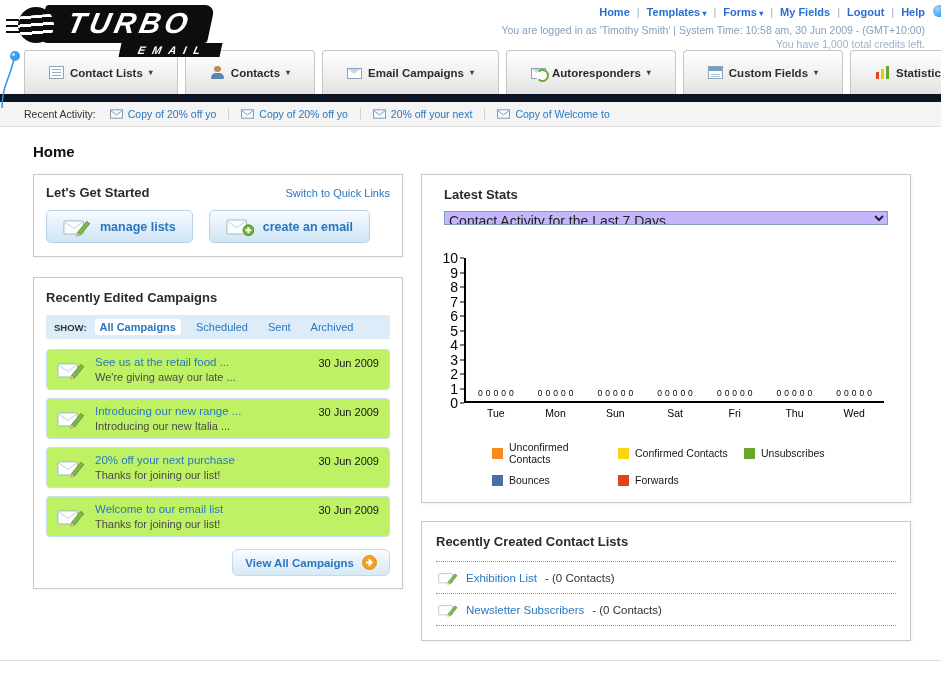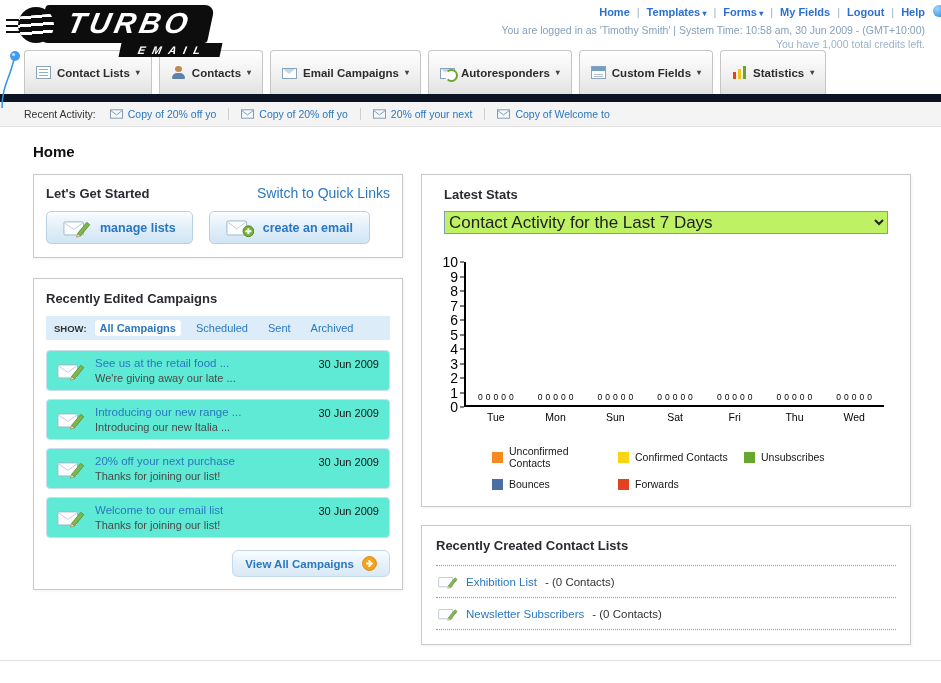--- a/index.html
+++ b/index.html
@@ -33,21 +33,21 @@
   .ulink { color:#2a6fd0; cursor:pointer; font-weight:bold; white-space:nowrap; }
   .caret-sm { font-size:8px; color:#2a6fd0; }
   .sep { color:#9fb3c8; }
   .session { margin-top:6px; font-size:10.5px; color:#86a0bd; }
   .credits { margin-top:2px; font-size:10.5px; color:#9bb2cb; }
   .corner-dot { position:absolute; top:5px; right:-4px; width:12px; height:12px; border-radius:50%;
     background: radial-gradient(circle at 35% 30%, #9ed4ff, #1e8be0); z-index:5; }
 
   
   .nav-row { display:flex; align-items:flex-end; gap:7px; padding-left:24px; height:30px; background:#fff; }
-  .tab { display:inline-flex; align-items:center; gap:6px; height:44px; padding:0 11px;
+  .tab { display:inline-flex; align-items:center; gap:6px; height:44px; padding:0 24px;
     background: linear-gradient(#ffffff, #efefef 60%, #e2e2e2);
     border:1px solid #c6c6c6; border-bottom:none; border-radius:4px 4px 0 0;
     font-size:11.5px; font-weight:bold; color:#2c2c2c; cursor:pointer; white-space:nowrap; }
   .caret { font-size:8px; color:#444; }
   .dark-bar { height:8px; background:#0c1322; }
 
   
   .ni { width:15px; height:13px; display:inline-block; position:relative; flex:none; }
   .ni-contact-lists-icon { background:#fff; border:1px solid #8aa3bb; }
   .ni-contact-lists-icon::before { content:""; position:absolute; left:2px; right:2px; top:2px; height:1px;
@@ -86,53 +86,53 @@
   .page-title { font-size:15px; font-weight:bold; color:#0e0e0e; margin: 4px 0 14px; }
   .columns { display:flex; gap:18px; align-items:flex-start; }
   .left-col { width:370px; display:flex; flex-direction:column; gap:20px; }
   .right-col { flex:1; display:flex; flex-direction:column; gap:18px; }
   .panel { border:1px solid #c9c9c9; background:#fff; box-shadow: 1px 1px 3px rgba(0,0,0,0.06); }
   .panel-title { font-size:13px; font-weight:bold; color:#2a2a33; }
 
   
   .gs { padding: 10px 12px 13px; }
   .gs-head { display:flex; justify-content:space-between; align-items:center; }
-  .gs-link { font-size:14px; color:#2a77c0; cursor:pointer; }
+  .gs-link { font-size:11px; color:#2a77c0; cursor:pointer; }
   .gs-buttons { display:flex; gap:16px; margin-top:10px; }
   .soft-btn { display:inline-flex; align-items:center; gap:9px; padding:5px 16px;
     border:1px solid #b7d0e6; border-radius:5px;
     background: linear-gradient(#f8fcff, #e2eff9 50%, #d0e5f4);
     color:#2a77c0; font-weight:bold; font-size:12.5px; cursor:pointer; box-shadow: inset 0 1px 0 #fff; }
   .icn { display:inline-flex; }
 
   
   .camp { padding: 12px; }
   .show-bar { margin-top:10px; background:#dcedf9; padding:4px 8px; display:flex; align-items:center; gap:8px; }
   .show-label { color:#333; font-weight:bold; font-size:9.5px; }
   .filters { display:inline-flex; gap:10px; align-items:center; }
   .filter { color:#2a77c0; font-size:11px; cursor:pointer; padding:2px 5px; }
   .filter.selected { background:#fff; border-radius:3px; font-weight:bold; }
   .camp-list { margin-top:10px; }
   .camp-item { display:flex; align-items:center; gap:10px; border:1px solid #cadef0; border-radius:4px;
-    padding:6px 10px; margin-bottom:8px; background:#5eead4; cursor:pointer; }
+    padding:6px 10px; margin-bottom:8px; background:#bef264; cursor:pointer; }
   .camp-icn { flex:none; }
   .camp-text { flex:1; min-width:0; }
   .camp-title { color:#2a77c0; font-size:11.5px; }
   .camp-sub { color:#4a4a4a; font-size:11px; margin-top:3px; }
   .camp-date { font-size:11px; color:#151515; align-self:flex-start; margin-top:1px; white-space:nowrap; }
   .camp-footer { text-align:right; margin-top:12px; }
   .pill-btn { display:inline-flex; align-items:center; gap:8px; padding:5px 12px;
     border:1px solid #c3d9ec; border-radius:6px;
     background: linear-gradient(#fafdff, #e6f1fa 50%, #d8e9f6);
     color:#2a77c0; font-weight:bold; font-size:11.5px; cursor:pointer; }
 
   
   .stats { padding: 12px 22px 16px; }
-  .stats-select { width:100%; margin-top:9px; height:23px; font-size:17px; color:#222;
-    font-family:"Liberation Sans", sans-serif; border:1px solid #7f9db9; background:#bef264; }
+  .stats-select { width:100%; margin-top:9px; height:14px; font-size:14px; color:#222;
+    font-family:"Liberation Sans", sans-serif; border:1px solid #7f9db9; background:#c4b5fd; }
   .chart-wrap { margin-top:28px; padding-right:4px; }
   .chart-area { display:flex; }
   .y-col { position:relative; width:20px; height:145px; flex:none; }
   .ytick { position:absolute; right:0; transform: translateY(50%); display:flex; align-items:center; gap:2px; }
   .ytick span { font-size:14px; color:#000; line-height:9px; }
   .ytick i { display:block; width:4px; height:1px; background:#000; }
   .plot { flex:1; height:145px; border-left:2px solid #000; border-bottom:2px solid #000;
     display:flex; align-items:flex-end; }
   .bar-group { flex:1; display:flex; justify-content:center; gap:3px; padding-bottom:3px; }
   .val-label { font-size:8.5px; color:#000; line-height:9px; }

